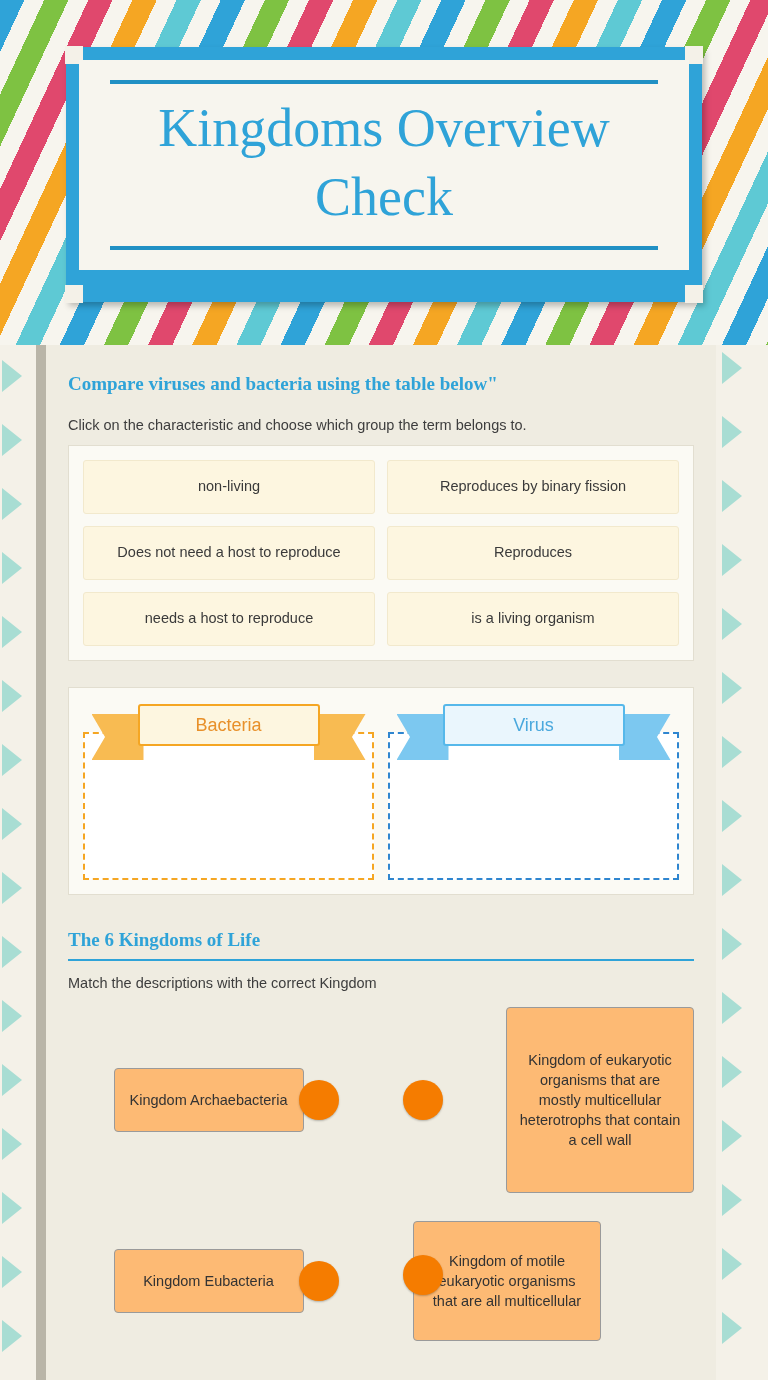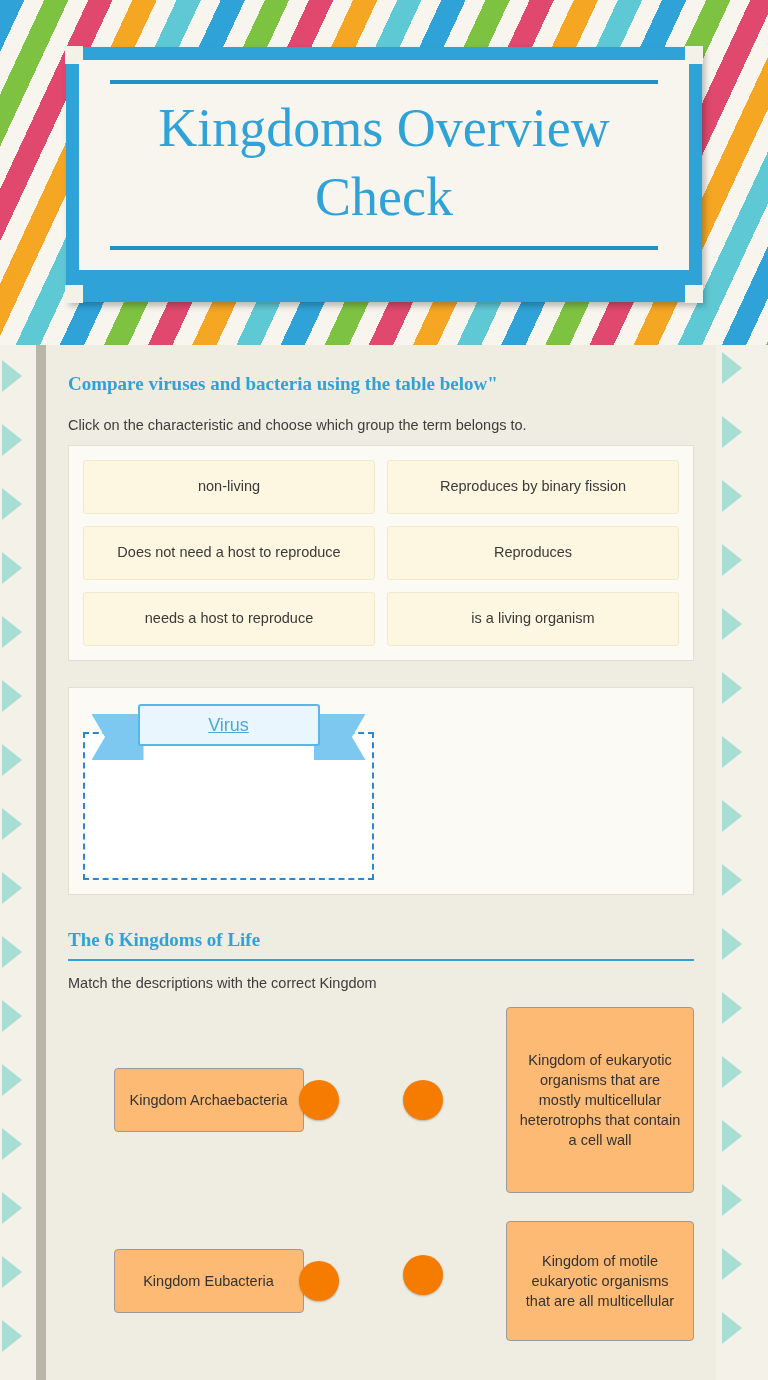--- a/index.html
+++ b/index.html
@@ -174,21 +174,21 @@
   }
   .ribbon .label {
     position: absolute;
     left: 0; right: 0; top: 0;
     height: 42px;
     display: flex; align-items: center; justify-content: center;
     font-size: 18px;
     border-radius: 3px;
   }
   .ribbon.orange .label { background:#fdf6e0; border:2px solid #f5a623; color:#e8902a; }
-  .ribbon.blue .label { background:#eaf6fd; border:2px solid #56b8ea; color:#4aa8dd;text-decoration:underline; }
+  .ribbon.blue .label { background:#eaf6fd; border:2px solid #56b8ea; color:#4aa8dd; }
 
   .ribbon .wing {
     position: absolute;
     top: 10px;
     width: 52px; height: 46px;
   }
   .ribbon .wing.l { left: -46px; }
   .ribbon .wing.r { right: -46px; }
   .ribbon.orange .wing { background: #f8bb52; }
   .ribbon.blue .wing { background: #7cc8f0; }
@@ -312,20 +312,28 @@
     <div class="char-cell">non-living</div>
     <div class="char-cell">Reproduces by binary fission</div>
     <div class="char-cell">Does not need a host to reproduce</div>
     <div class="char-cell">Reproduces</div>
     <div class="char-cell">needs a host to reproduce</div>
     <div class="char-cell">is a living organism</div>
   </div>
 
   <div class="drop-area">
     <div class="drop-col">
+      <div class="ribbon orange">
+        <div class="wing l"></div>
+        <div class="wing r"></div>
+        <div class="label">Bacteria</div>
+      </div>
+      <div class="dashzone orange"></div>
+    </div>
+    <div class="drop-col">
       <div class="ribbon blue">
         <div class="wing l"></div>
         <div class="wing r"></div>
         <div class="label">Virus</div>
       </div>
       <div class="dashzone blue"></div>
     </div>
   </div>
 
   <div class="section-title ruled" style="margin-top:34px;">The 6 Kingdoms of Life</div>
@@ -341,19 +349,19 @@
     <div class="match-item col-right" style="justify-content:flex-end;">
       <div class="knob left" style="left:-10px;"></div>
       <div class="match-card tall">Kingdom of eukaryotic organisms that are mostly multicellular heterotrophs that contain a cell wall</div>
     </div>
 
     <div class="match-item" style="justify-content:center;">
       <div class="match-card">Kingdom Eubacteria</div>
       <div class="knob right" style="right:10px;"></div>
     </div>
 
-    <div class="match-item col-right" style="justify-content:flex-end;">
+    <div class="match-item col-right" style="justify-content:flex-start;">
       <div class="knob left" style="left:-10px; top:34px;"></div>
       <div class="match-card tall" style="min-height:120px;">Kingdom of motile eukaryotic organisms that are all multicellular</div>
     </div>
 
   </div>
 </div>
 
 </body></html>

